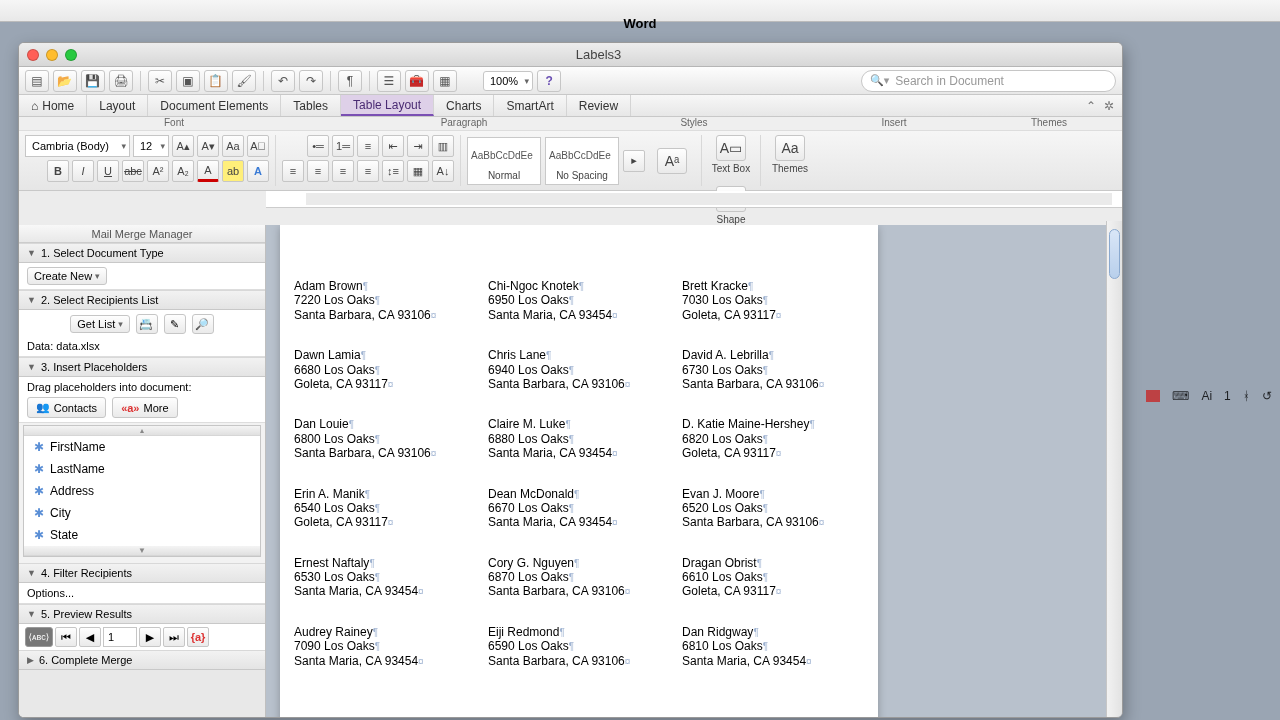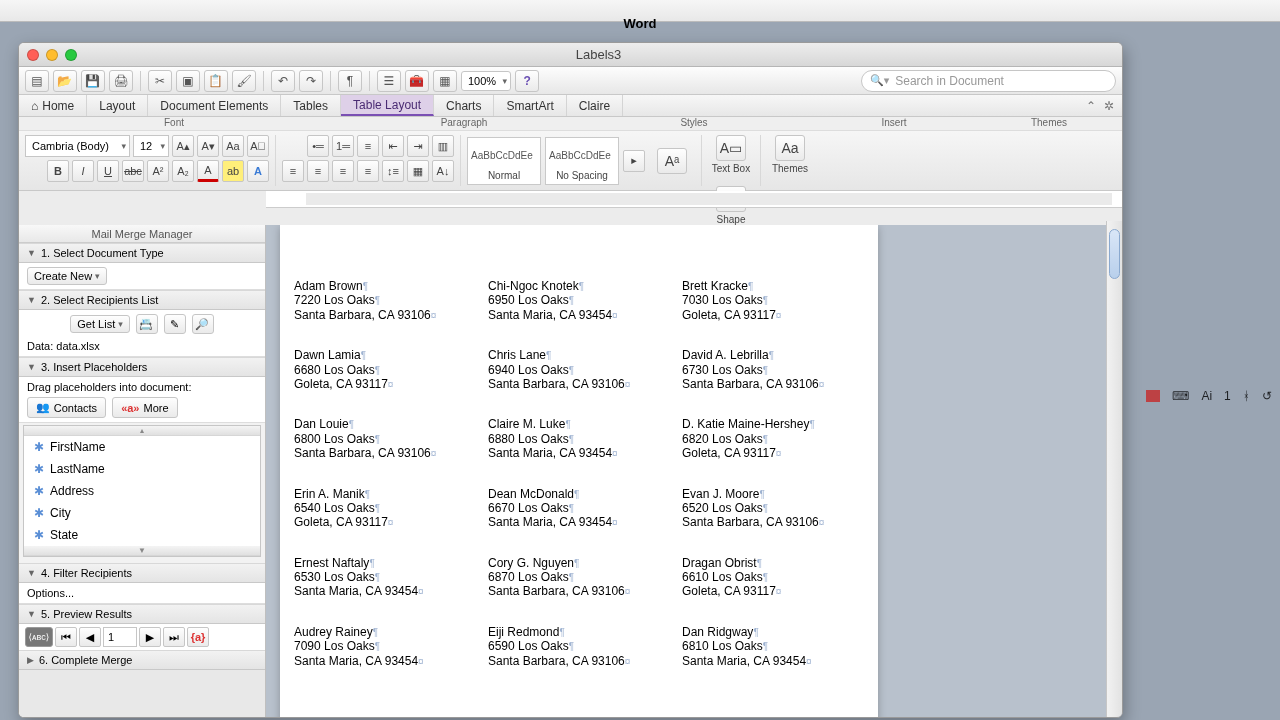--- a/index.html
+++ b/index.html
@@ -16,21 +16,21 @@
 .window { position: absolute; left: 18px; top: 42px; width: 1105px; height: 676px; background: #ececec; border: 1px solid #9a9a9a; border-radius: 6px; box-shadow: 2px 6px 16px rgba(0,0,0,.3); overflow: hidden; }
 .titlebar { height: 24px; background: linear-gradient(#ededed,#d7d7d7); display: flex; align-items: center; padding: 0 8px; gap: 6px; border-bottom: 1px solid #b5b5b5; }
 .traffic { display: flex; gap: 7px; }
 .traffic .dot { width: 12px; height: 12px; border-radius: 50%; border: 1px solid rgba(0,0,0,.2); }
 .dot.red { background: #ff5f57; } .dot.yel { background: #ffbd2e; } .dot.grn { background: #28c940; }
 .titlebar .title { flex: 1; text-align: center; font-size: 13px; color: #444; }
 
 .toolbar { height: 28px; background: linear-gradient(#fdfdfd,#e7e7e7); border-bottom: 1px solid #c8c8c8; display: flex; align-items: center; padding: 0 6px; gap: 4px; }
 .tbtn { width: 24px; height: 22px; border: 1px solid #c6c6c6; border-radius: 3px; background: linear-gradient(#fefefe,#eaeaea); display: flex; align-items: center; justify-content: center; font-size: 12px; color: #555; }
 .tsep { width: 1px; height: 20px; background: #ccc; margin: 0 3px; }
-.zoomsel { height: 20px; border: 1px solid #c6c6c6; border-radius: 3px; background: #fff; font-size: 11px; padding: 0 14px 0 6px; display: flex; align-items: center; position: relative; }
+.zoomsel { height: 20px; border: 1px solid #c6c6c6; border-radius: 3px; background: #fff; font-size: 11px; padding: 0 14px 0 6px; display: flex; align-items: center; position: relative; margin-left: 22px; }
 .zoomsel::after { content: "▾"; position: absolute; right: 3px; font-size: 9px; color: #666; }
 .search { margin-left: auto; height: 22px; width: 255px; border: 1px solid #c6c6c6; border-radius: 11px; background: #fff; display: flex; align-items: center; padding: 0 8px; gap: 6px; color: #999; font-size: 12px; }
 .search .mag { font-size: 11px; }
 
 .ribbon-tabs { height: 22px; background: linear-gradient(#f7f7f7,#e7e7e7); border-bottom: 1px solid #c8c8c8; display: flex; align-items: stretch; font-size: 12px; }
 .rtab { padding: 0 12px; display: flex; align-items: center; border-right: 1px solid #d4d4d4; color: #333; }
 .rtab.home { gap: 4px; }
 .rtab.active { background: #ded0e8; color: #4a2b73; border-bottom: 2px solid #7a4fb3; }
 .rtab-spacer { flex: 1; }
 .rtab-ctrl { display: flex; align-items: center; gap: 8px; padding: 0 8px; color: #777; }
@@ -166,21 +166,21 @@
     <div class="rtab home">
         <span>⌂</span>
         <span>Home</span>
       </div>
     <div class="rtab">Layout</div>
     <div class="rtab">Document Elements</div>
     <div class="rtab">Tables</div>
     <div class="rtab active">Table Layout</div>
     <div class="rtab">Charts</div>
     <div class="rtab">SmartArt</div>
-    <div class="rtab">Claire</div>
+    <div class="rtab">Review</div>
     <div class="rtab-spacer"></div>
     <div class="rtab-ctrl">
       <span>⌃</span>
       <span>✲</span>
     </div>
   </div>
 
   <div class="grouplabels">
     <div class="glabel font">Font</div>
     <div class="glabel para">Paragraph</div>

